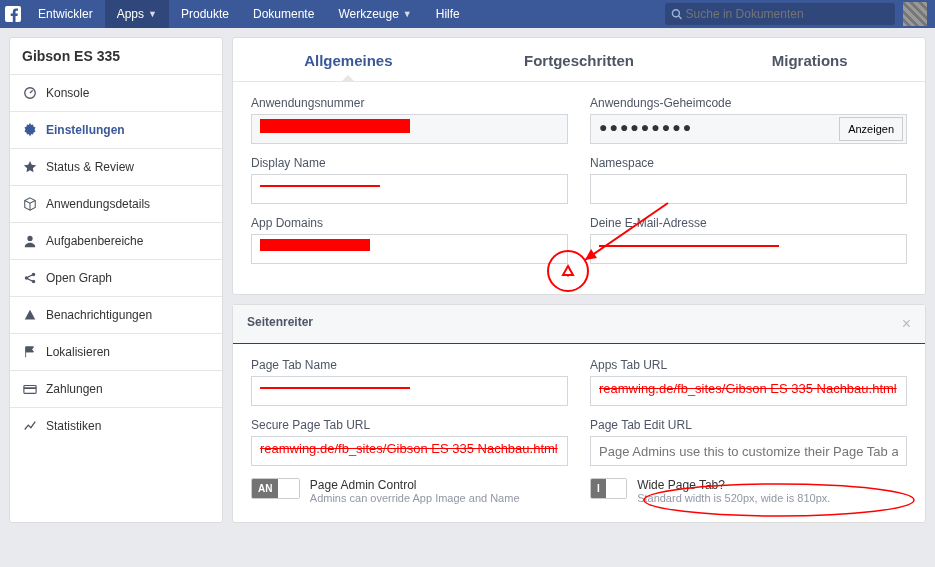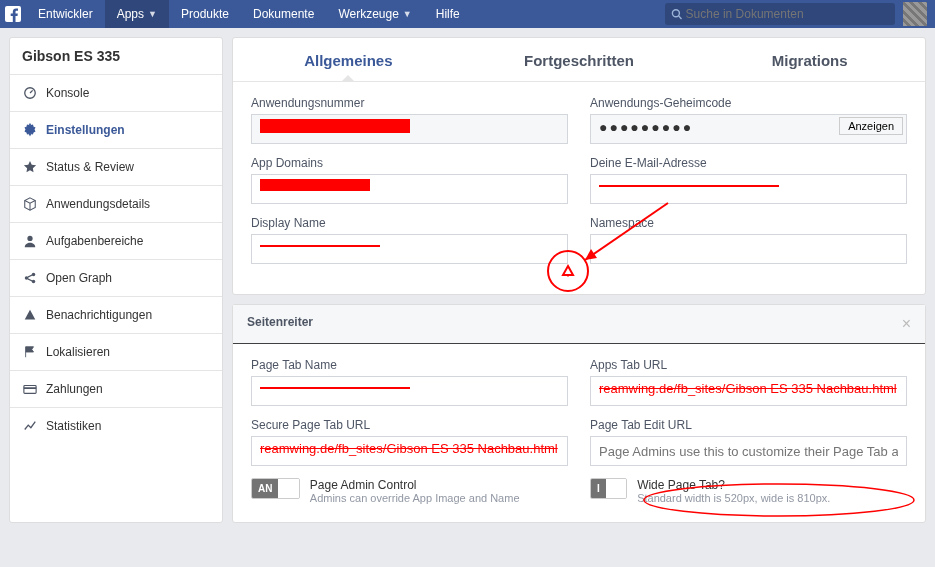--- a/index.html
+++ b/index.html
@@ -32,21 +32,21 @@
   .tab.active::before { content:""; position:absolute; bottom:-1px; left:0; right:0; height:1px; background:#e5e5e5;}
   .form-area { padding: 14px 18px 18px; }
   .row { display:flex; gap:22px; margin-bottom:12px;}
   .col { flex:1; display:flex; flex-direction:column; gap:4px;}
   .label { font-size:12px; color:#4e5665; }
   .input { border:1px solid #d3d6db; background:#fff; height:30px; padding:4px 8px; font-size:13px; color:#333; width:100%; position:relative;}
   .input.readonly { background:#f6f7f8; }
   .redblock { display:inline-block; background:#f00; height:14px; }
   .redstrike { display:inline-block; border-top:2px solid #f00; position:relative; top:-4px;}
   .dots { letter-spacing:2px; font-size:14px; color:#333;}
-  .showbtn { position:absolute; right:4px; top:3px; height:18px; border:1px solid #ccc; background:#f6f7f8; font-size:11px; padding:0 8px; cursor:pointer;margin-left:32px;}
+  .showbtn { position:absolute; right:4px; top:3px; height:24px; border:1px solid #ccc; background:#f6f7f8; font-size:11px; padding:0 8px; cursor:pointer;margin-left:32px;}
   .input-wrap { position:relative; }
   .panel-header { display:flex; align-items:flex-start; justify-content:space-between; padding:10px 14px; border-bottom:1px solid #404040; background:#f6f7f8; font-weight:bold; color:#4e5665;}
   .panel-header .close { color:#bbb; font-size:16px; cursor:pointer; font-weight:normal;}
   .toggle-row { display:flex; gap:22px; align-items:flex-start; margin-top:6px;}
   .toggle-col { flex:1; display:flex; gap:10px; align-items:flex-start;}
   .toggle { display:flex; border:1px solid #ccc; border-radius:2px; overflow:hidden; font-size:10px; font-weight:bold;}
   .toggle span { padding:4px 6px; background:#fff; color:#999;}
   .toggle span.on { background:#737373; color:#fff;}
   .toggle-text .t1 { font-size:12px; color:#333; }
   .toggle-text .t2 { font-size:11px; color:#9197a3; }
@@ -199,36 +199,36 @@
           <div class="col">
             <div class="label">Anwendungs-Geheimcode</div>
             <div class="input-wrap">
               <div class="input readonly"><span class="dots">●●●●●●●●●</span></div>
               <button class="showbtn">Anzeigen</button>
             </div>
           </div>
         </div>
         <div class="row">
           <div class="col">
+            <div class="label">Display Name</div>
+            <div class="input"><span class="redstrike" style="width:120px"></span></div>
+          </div>
+          <div class="col">
+            <div class="label">Namespace</div>
+            <div class="input"></div>
+          </div>
+        </div>
+        <div class="row">
+          <div class="col">
             <div class="label">App Domains</div>
             <div class="input"><span class="redblock" style="width:110px;height:12px;"></span></div>
           </div>
           <div class="col">
             <div class="label">Deine E-Mail-Adresse</div>
             <div class="input"><span class="redstrike" style="width:180px"></span></div>
-          </div>
-        </div>
-        <div class="row">
-          <div class="col">
-            <div class="label">Display Name</div>
-            <div class="input"><span class="redstrike" style="width:120px"></span></div>
-          </div>
-          <div class="col">
-            <div class="label">Namespace</div>
-            <div class="input"></div>
           </div>
         </div>
       </div>
 
       <svg class="annot" style="left:0;top:0;" width="720" height="270">
         <circle cx="335" cy="233" r="20" fill="none" stroke="#f00" stroke-width="2"></circle>
         <path d="M335 228 l5 9 h-10 z" fill="none" stroke="#f00" stroke-width="2"></path>
         <circle cx="335" cy="238" r="0.8" fill="#f00"></circle>
         <line x1="352" y1="222" x2="435" y2="165" stroke="#f00" stroke-width="2"></line>
         <path d="M352 222 l12 -2 l-6 -9 z" fill="#f00"></path>

